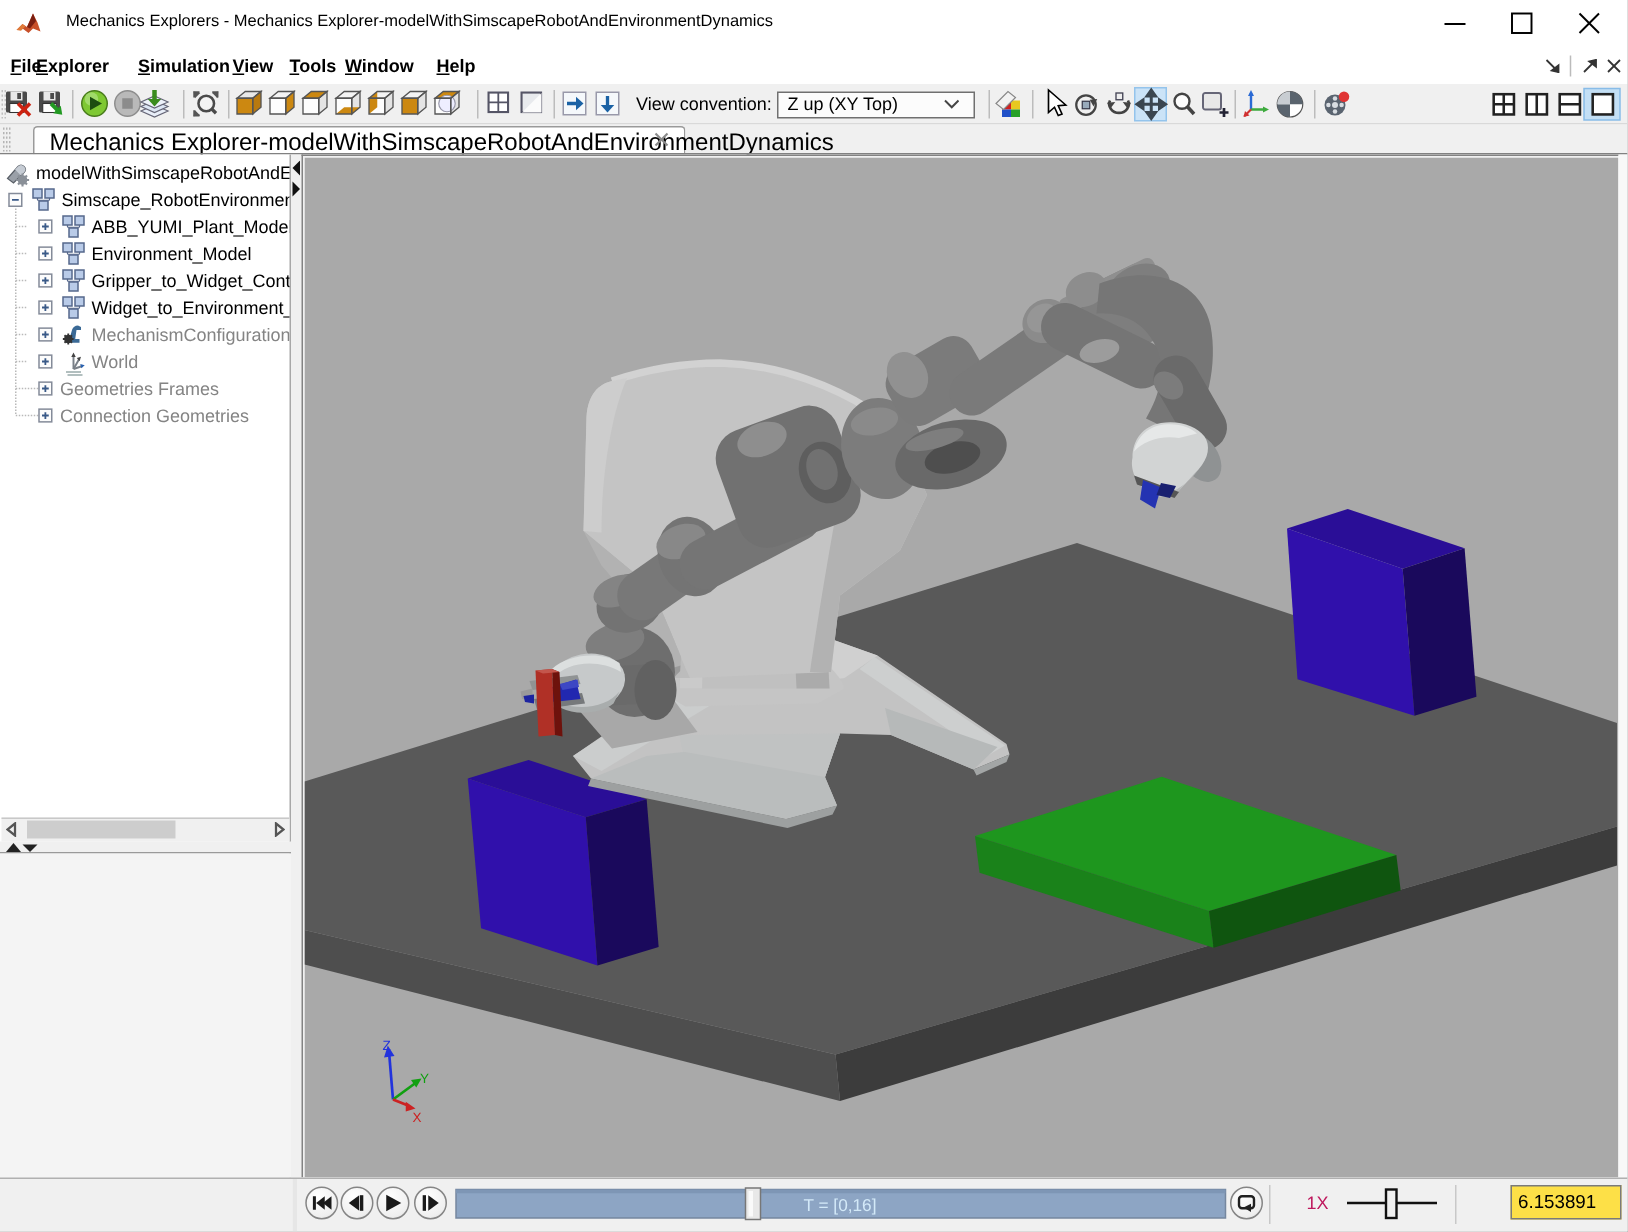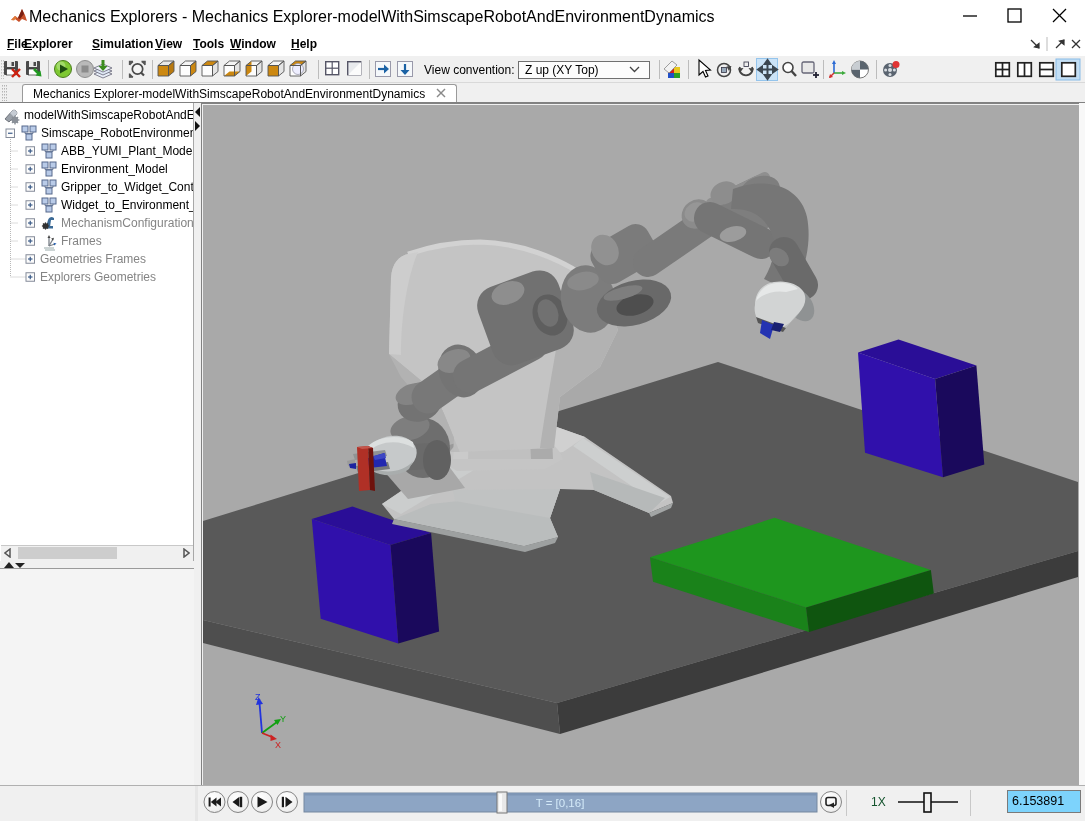--- a/index.html
+++ b/index.html
@@ -1,40 +1,40 @@
 <!DOCTYPE html>
 <html><head>
 <meta charset="utf-8">
 <style>
 html,body{margin:0;padding:0;}
 body{width:1085px;height:821px;position:relative;overflow:hidden;
   font-family:"Liberation Sans",sans-serif;background:#fff;}
 .abs{position:absolute;}
 #titlebar{left:0;top:0;width:1085px;height:32px;background:#fff;}
-#titletext{left:29px;top:8px;font-size:16px;color:#000;white-space:nowrap;}
+#titletext{left:44px;top:8px;font-size:11px;color:#000;white-space:nowrap;}
 #menubar{left:0;top:32px;width:1085px;height:24px;background:#fff;}
 .menuitem{top:37px;font-size:12px;color:#000;font-weight:bold;}
 #toolbar{left:0;top:56px;width:1085px;height:27px;background:#f0f0f0;border-bottom:1px solid #d9d9d9;box-sizing:border-box;}
 #tabbar{left:0;top:83px;width:1085px;height:20px;background:#f0f0f0;}
 #tab{left:22px;top:84px;width:433px;height:18px;background:#fff;border:1px solid #9a9a9a;border-bottom:none;border-radius:3px 3px 0 0;}
-#tabtext{left:33px;top:87px;font-size:12px;color:#000;white-space:nowrap;}
+#tabtext{left:33px;top:87px;font-size:16px;color:#000;white-space:nowrap;}
 #tabline{left:0;top:102px;width:1085px;height:1px;background:#818181;}
 #leftpanel{left:0;top:103px;width:194px;height:682px;background:#fff;border-right:1px solid #a8a8a8;box-sizing:border-box;}
 .treerow{font-size:12px;color:#000;white-space:nowrap;}
 .graytext{color:#848484;}
 #hscroll{left:1px;top:545px;width:192px;height:16px;background:#f0f0f0;border-top:1px solid #c8c8c8;box-sizing:border-box;}
 #hthumb{left:18px;top:547px;width:99px;height:12px;background:#cdcdcd;}
 #panesplit{left:0;top:561px;width:194px;height:8px;background:#f0f0f0;border-bottom:1px solid #9a9a9a;box-sizing:border-box;}
 #lowerpanel{left:0;top:569px;width:194px;height:216px;background:#f4f4f4;}
 #vsplitter{left:194px;top:103px;width:7px;height:682px;background:#f0f0f0;}
 #viewport{left:201px;top:103px;width:878px;height:682px;background:#f0f0f0;border-left:1px solid #828282;border-top:1px solid #828282;box-sizing:border-box;}
 #rightmargin{left:1079px;top:103px;width:6px;height:682px;background:#f8f8f8;}
 #bottombar{left:0;top:785px;width:1085px;height:36px;background:#f0f0f0;border-top:1px solid #b0b0b0;box-sizing:border-box;}
-.bbtext{font-size:12px;color:#14532d;}
-#timebox{left:1007px;top:790px;width:74px;height:23px;background:#7dd3fc;border:1px solid #7a7a7a;box-sizing:border-box;font-size:12.5px;padding:3px 0 0 4px;}
+.bbtext{font-size:12px;color:#be185d;}
+#timebox{left:1007px;top:790px;width:74px;height:23px;background:#fde047;border:1px solid #7a7a7a;box-sizing:border-box;font-size:12.5px;padding:3px 0 0 4px;}
 </style>
 </head>
 <body>
 
 <div class="abs" id="titlebar"></div>
 <svg class="abs" style="left:9px;top:6px" width="20" height="20" viewBox="0 0 20 20">
   <polygon points="2,14 6,10 9,12 13,3 16,9 18,15 13,13 10,16 6,13" fill="#c8502a"></polygon>
   <polygon points="9,12 13,3 15,8 11,13" fill="#7a1f12"></polygon>
   <polygon points="2,14 6,10 8,11.5 5,14.5" fill="#e07b3a"></polygon>
 </svg>
@@ -437,23 +437,23 @@
   <use href="#plus" x="26" y="169.75"></use>
 </svg>
 <div class="abs" style="left:0;top:103px;width:193px;height:190px;overflow:hidden">
 <div class="abs treerow" style="left:24px;top:5px">modelWithSimscapeRobotAndEnviron</div>
 <div class="abs treerow" style="left:41px;top:23px">Simscape_RobotEnvironmentModel</div>
 <div class="abs treerow" style="left:61px;top:41px">ABB_YUMI_Plant_Model</div>
 <div class="abs treerow" style="left:61px;top:59px">Environment_Model</div>
 <div class="abs treerow" style="left:61px;top:77px">Gripper_to_Widget_Contact</div>
 <div class="abs treerow" style="left:61px;top:95px">Widget_to_Environment_C</div>
 <div class="abs treerow graytext" style="left:61px;top:113px">MechanismConfiguration</div>
-<div class="abs treerow graytext" style="left:61px;top:131px">Frames</div>
+<div class="abs treerow graytext" style="left:61px;top:131px">World</div>
 <div class="abs treerow graytext" style="left:40px;top:149px">Geometries Frames</div>
-<div class="abs treerow graytext" style="left:40px;top:167px">Explorers Geometries</div>
+<div class="abs treerow graytext" style="left:40px;top:167px">Connection Geometries</div>
 </div>
 <div class="abs" id="hscroll"></div>
 <div class="abs" id="hthumb"></div>
 <svg class="abs" style="left:4px;top:548px" width="186" height="10" viewBox="0 0 186 10">
   <polygon points="6,1 1,5 6,9" fill="none" stroke="#555" stroke-width="1.5"></polygon>
   <polygon points="180,1 185,5 180,9" fill="none" stroke="#555" stroke-width="1.5"></polygon>
 </svg>
 <div class="abs" id="panesplit"></div>
 <svg class="abs" style="left:4px;top:562px" width="30" height="7" viewBox="0 0 30 7">
   <polygon points="0,6 5,0 10,6" fill="#222"></polygon>

